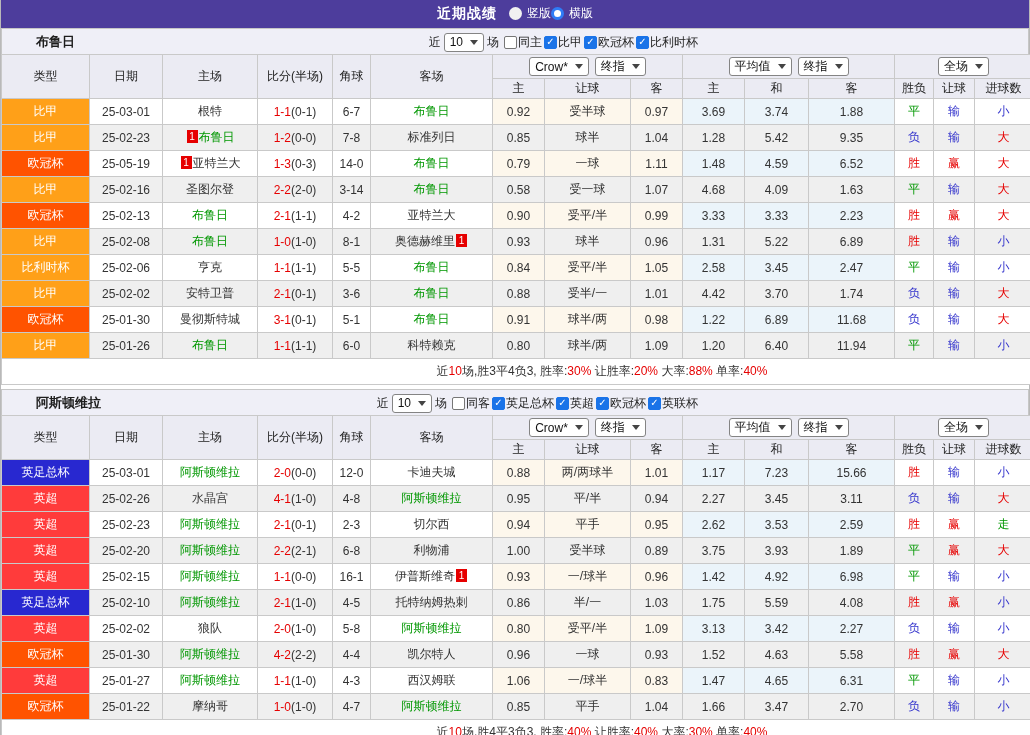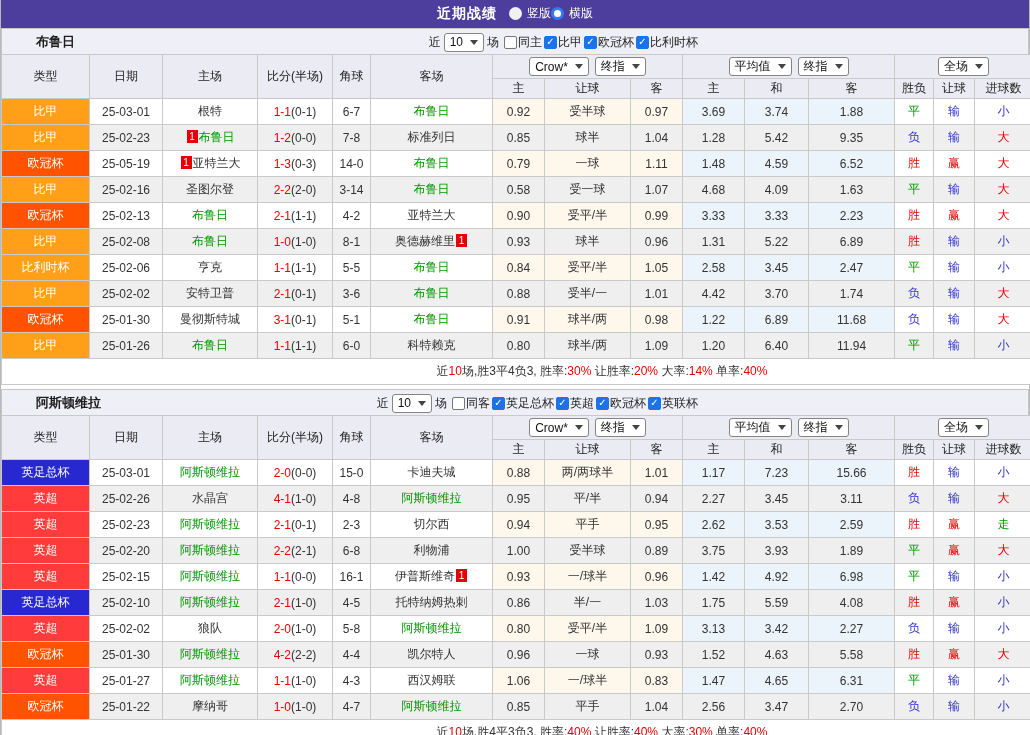--- a/index.html
+++ b/index.html
@@ -315,21 +315,21 @@
               <td class="c-odds">球半/两</td>
               <td class="c-odds">1.09</td>
               <td class="c-avg">1.20</td>
               <td class="c-avg">6.40</td>
               <td class="c-avg">11.94</td>
               <td class="res" style="color: rgb(0, 151, 0);">平</td>
               <td class="res" style="color: rgb(51, 51, 204);">输</td>
               <td class="res" style="color: rgb(51, 51, 204);">小</td>
             </tr>
             <tr class="summary">
-              <td colspan="15"><span class="">近</span><span class="red">10</span><span class="">场,胜3平4负3, 胜率:</span><span class="red">30%</span><span class=""> 让胜率:</span><span class="red">20%</span><span class=""> 大率:</span><span class="red">14%</span><span class=""> 单率:</span><span class="red">40%</span></td>
+              <td colspan="15"><span class="">近</span><span class="red">10</span><span class="">场,胜3平4负3, 胜率:</span><span class="red">30%</span><span class=""> 让胜率:</span><span class="red">20%</span><span class=""> 大率:</span><span class="red">88%</span><span class=""> 单率:</span><span class="red">40%</span></td>
             </tr>
           </tbody>
         </table>
       </div>
       <div class="section">
         <div class="filter-row">
           <span class="team-hd">阿斯顿维拉</span>
           <span class="filter-controls">
             <span class="lbl">近</span>
             <span class="selbox">
@@ -415,21 +415,21 @@
               <th>让球</th>
               <th>进球数</th>
             </tr>
           </thead>
           <tbody>
             <tr class="odd">
               <td class="type" style="background: rgb(40, 40, 208);">英足总杯</td>
               <td>25-03-01</td>
               <td><span class="tname self">阿斯顿维拉</span></td>
               <td><span class="ft">2-0</span><span class="ht">(0-0)</span></td>
-              <td>15-0</td>
+              <td>12-0</td>
               <td><span class="tname">卡迪夫城</span></td>
               <td class="c-odds">0.88</td>
               <td class="c-odds">两/两球半</td>
               <td class="c-odds">1.01</td>
               <td class="c-avg">1.17</td>
               <td class="c-avg">7.23</td>
               <td class="c-avg">15.66</td>
               <td class="res" style="color: rgb(230, 0, 0);">胜</td>
               <td class="res" style="color: rgb(51, 51, 204);">输</td>
               <td class="res" style="color: rgb(51, 51, 204);">小</td>
@@ -573,21 +573,21 @@
             <tr class="even">
               <td class="type" style="background: rgb(255, 83, 0);">欧冠杯</td>
               <td>25-01-22</td>
               <td><span class="tname">摩纳哥</span></td>
               <td><span class="ft">1-0</span><span class="ht">(1-0)</span></td>
               <td>4-7</td>
               <td><span class="tname self">阿斯顿维拉</span></td>
               <td class="c-odds">0.85</td>
               <td class="c-odds">平手</td>
               <td class="c-odds">1.04</td>
-              <td class="c-avg">2.56</td>
+              <td class="c-avg">1.66</td>
               <td class="c-avg">3.47</td>
               <td class="c-avg">2.70</td>
               <td class="res" style="color: rgb(51, 51, 204);">负</td>
               <td class="res" style="color: rgb(51, 51, 204);">输</td>
               <td class="res" style="color: rgb(51, 51, 204);">小</td>
             </tr>
             <tr class="summary">
               <td colspan="15"><span class="">近</span><span class="red">10</span><span class="">场,胜4平3负3, 胜率:</span><span class="red">40%</span><span class=""> 让胜率:</span><span class="red">40%</span><span class=""> 大率:</span><span class="red">30%</span><span class=""> 单率:</span><span class="red">40%</span></td>
             </tr>
           </tbody>

